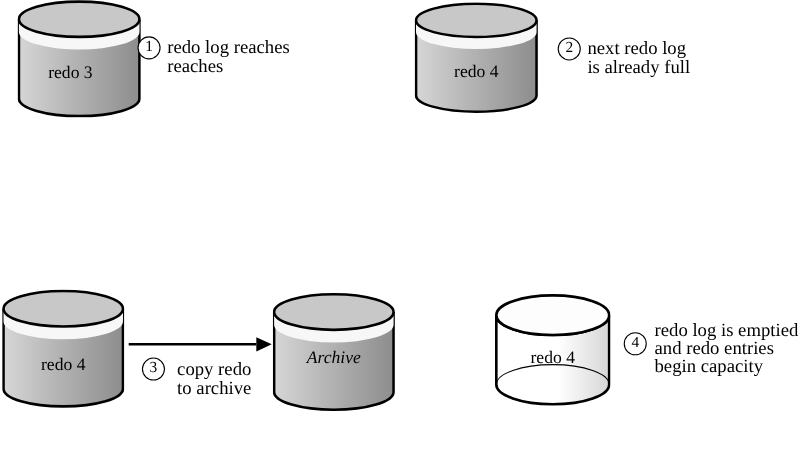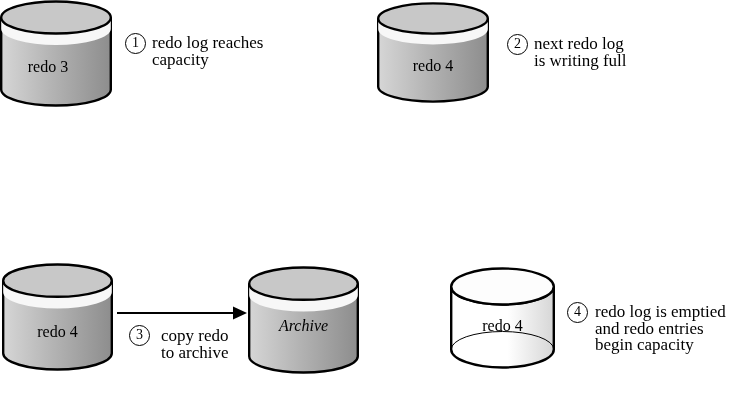--- a/index.html
+++ b/index.html
@@ -66,52 +66,52 @@
         <stop offset="1" stop-color="#8d8d8d"></stop>
       </linearGradient>
       <linearGradient id="gradEmpty" x1="0" y1="0" x2="1" y2="0">
         <stop offset="0" stop-color="#ffffff"></stop>
         <stop offset="0.55" stop-color="#ffffff"></stop>
         <stop offset="1" stop-color="#d6d6d6"></stop>
       </linearGradient>
     </defs>
   </svg>
 
-  <div class="cyl" style="left:0; top:0px; width:96px; height:107px;">
+  <div class="cyl" style="left:16px; top:0px; width:96px; height:107px;">
     <svg viewBox="0 0 112 107" width="112" height="107" preserveAspectRatio="none">
       <path class="outline" fill="url(#gradBody)" d="M1.2,17.5 L1.2,89.5 A54.8,16 0 0 0 110.8,89.5 L110.8,17.5 A54.8,16 0 0 1 1.2,17.5 Z"></path>
       <path d="M1.2,17.5 A54.8,16 0 0 0 110.8,17.5 L110.8,29 A54.8,16 0 0 1 1.2,29 Z" fill="#f7f7f7"></path>
       <ellipse class="outline" cx="56" cy="17.5" rx="54.8" ry="16" fill="#c8c8c8"></ellipse>
     </svg>
     <div class="cyl-label" style="top:58px;">redo 3</div>
   </div>
 
   <div class="num-circle" style="left:125px; top:33px;">
     <span>1</span>
   </div>
   <div class="caption" style="left:152px; top:35px;">
     <div>redo log reaches</div>
-    <div>capacity</div>
+    <div>reaches</div>
   </div>
 
   <div class="cyl" style="left:377px; top:2px; width:112px; height:101px;">
     <svg viewBox="0 0 112 107" width="112" height="101" preserveAspectRatio="none">
       <path class="outline" fill="url(#gradBody)" d="M1.2,17.5 L1.2,89.5 A54.8,16 0 0 0 110.8,89.5 L110.8,17.5 A54.8,16 0 0 1 1.2,17.5 Z"></path>
       <path d="M1.2,17.5 A54.8,16 0 0 0 110.8,17.5 L110.8,29 A54.8,16 0 0 1 1.2,29 Z" fill="#f7f7f7"></path>
       <ellipse class="outline" cx="56" cy="17.5" rx="54.8" ry="16" fill="#c8c8c8"></ellipse>
     </svg>
     <div class="cyl-label" style="top:55px;">redo 4</div>
   </div>
 
   <div class="num-circle" style="left:507px; top:34px;">
     <span>2</span>
   </div>
   <div class="caption" style="left:534px; top:36px;">
     <div>next redo log</div>
-    <div>is writing full</div>
+    <div>is already full</div>
   </div>
 
   <div class="cyl" style="left:2px; top:263px; width:111px; height:108px;">
     <svg viewBox="0 0 112 107" width="111" height="108" preserveAspectRatio="none">
       <path class="outline" fill="url(#gradBody)" d="M1.2,17.5 L1.2,89.5 A54.8,16 0 0 0 110.8,89.5 L110.8,17.5 A54.8,16 0 0 1 1.2,17.5 Z"></path>
       <path d="M1.2,17.5 A54.8,16 0 0 0 110.8,17.5 L110.8,29 A54.8,16 0 0 1 1.2,29 Z" fill="#f7f7f7"></path>
       <ellipse class="outline" cx="56" cy="17.5" rx="54.8" ry="16" fill="#c8c8c8"></ellipse>
     </svg>
     <div class="cyl-label" style="top:60px;">redo 4</div>
   </div>
@@ -147,19 +147,19 @@
       <path class="outline" fill="url(#gradEmpty)" d="M1.2,19.5 L1.2,82.5 A51.3,18 0 0 0 103.8,82.5 L103.8,19.5 A51.3,18 0 0 1 1.2,19.5 Z"></path>
       <path class="thin" d="M1.2,82.5 A51.3,18 0 0 1 103.8,82.5"></path>
       <ellipse class="outline" cx="52.5" cy="19.5" rx="51.3" ry="18" fill="#fdfdfd"></ellipse>
     </svg>
     <div class="cyl-label" style="top:50px;">redo 4</div>
   </div>
 
   <div class="num-circle" style="left:567px; top:302px;">
     <span>4</span>
   </div>
-  <div class="caption" style="left:595px; top:304px;">
+  <div class="caption" style="left:595px; top:292px;">
     <div>redo log is emptied</div>
     <div>and redo entries</div>
     <div>begin capacity</div>
   </div>
 
 </div>
 
 </body></html>

